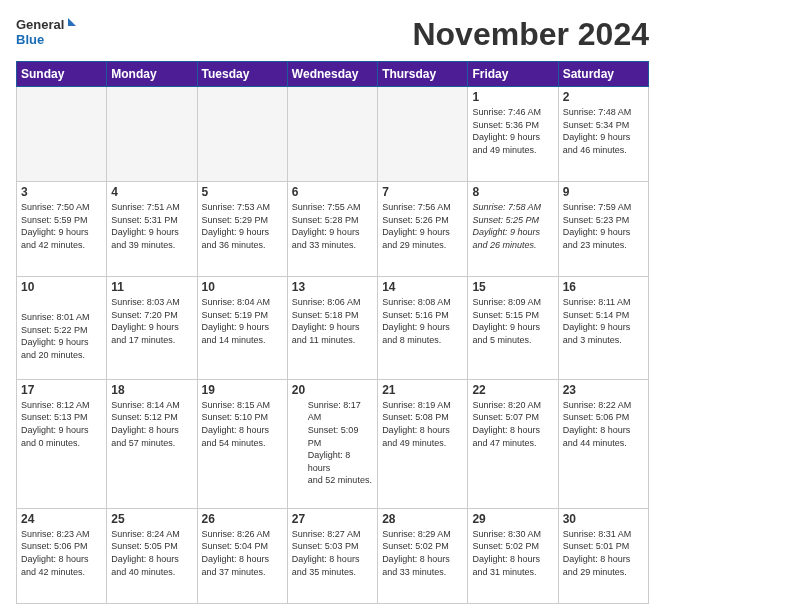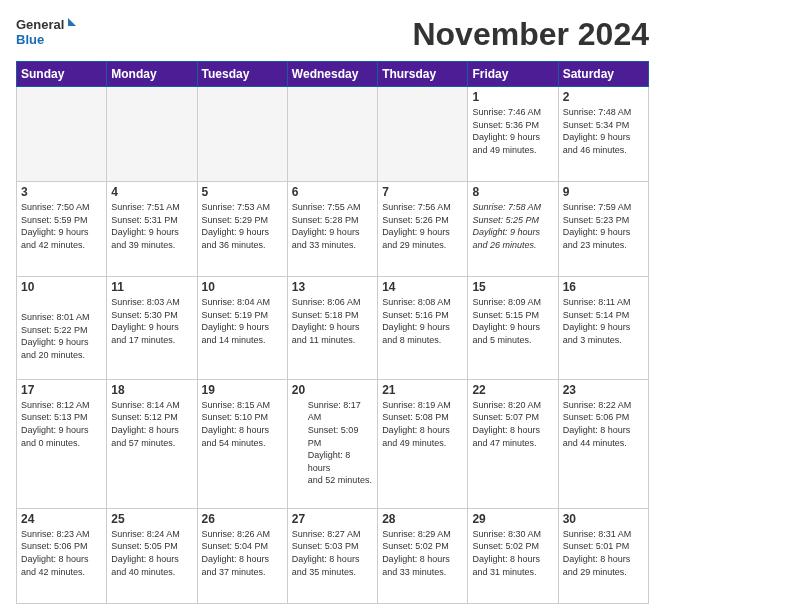--- a/index.html
+++ b/index.html
@@ -188,21 +188,21 @@
           <td>
             <span class="day-num">10</span>
             <div class="day-info" style="white-space: pre-line; margin-top: 17px;">Sunrise: 8:01 AM
 Sunset: 5:22 PM
 Daylight: 9 hours
 and 20 minutes.</div>
           </td>
           <td>
             <span class="day-num">11</span>
             <div class="day-info" style="white-space: pre-line;">Sunrise: 8:03 AM
-Sunset: 5:30 PM
+Sunset: 7:20 PM
 Daylight: 9 hours
 and 17 minutes.</div>
           </td>
           <td>
             <span class="day-num">10</span>
             <div class="day-info" style="white-space: pre-line;">Sunrise: 8:04 AM
 Sunset: 5:19 PM
 Daylight: 9 hours
 and 14 minutes.</div>
           </td>

